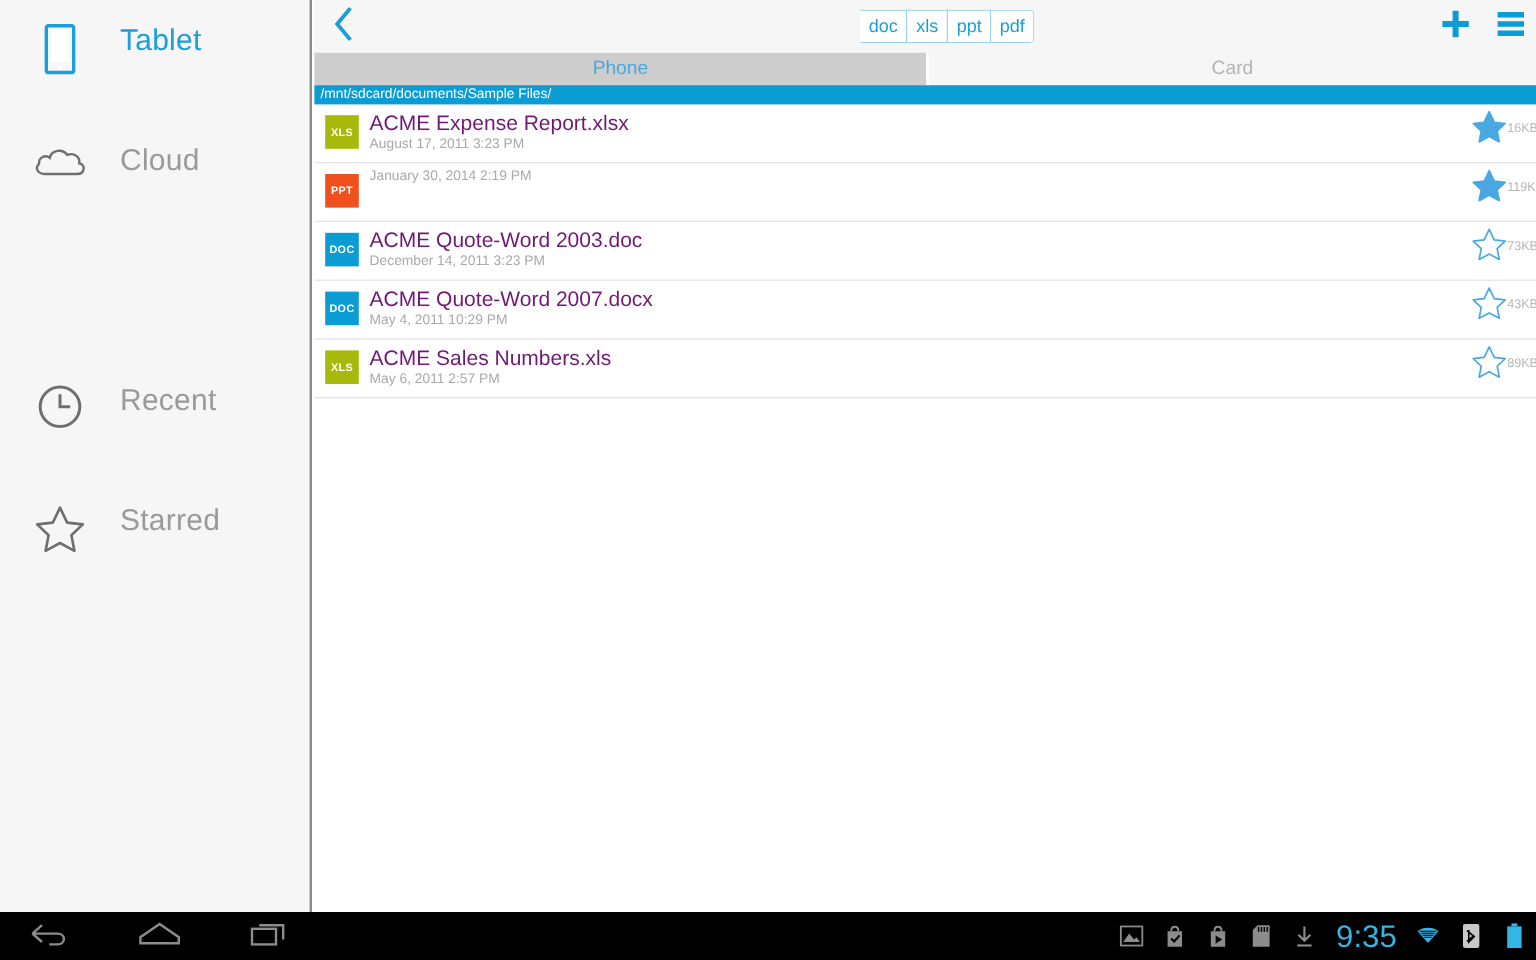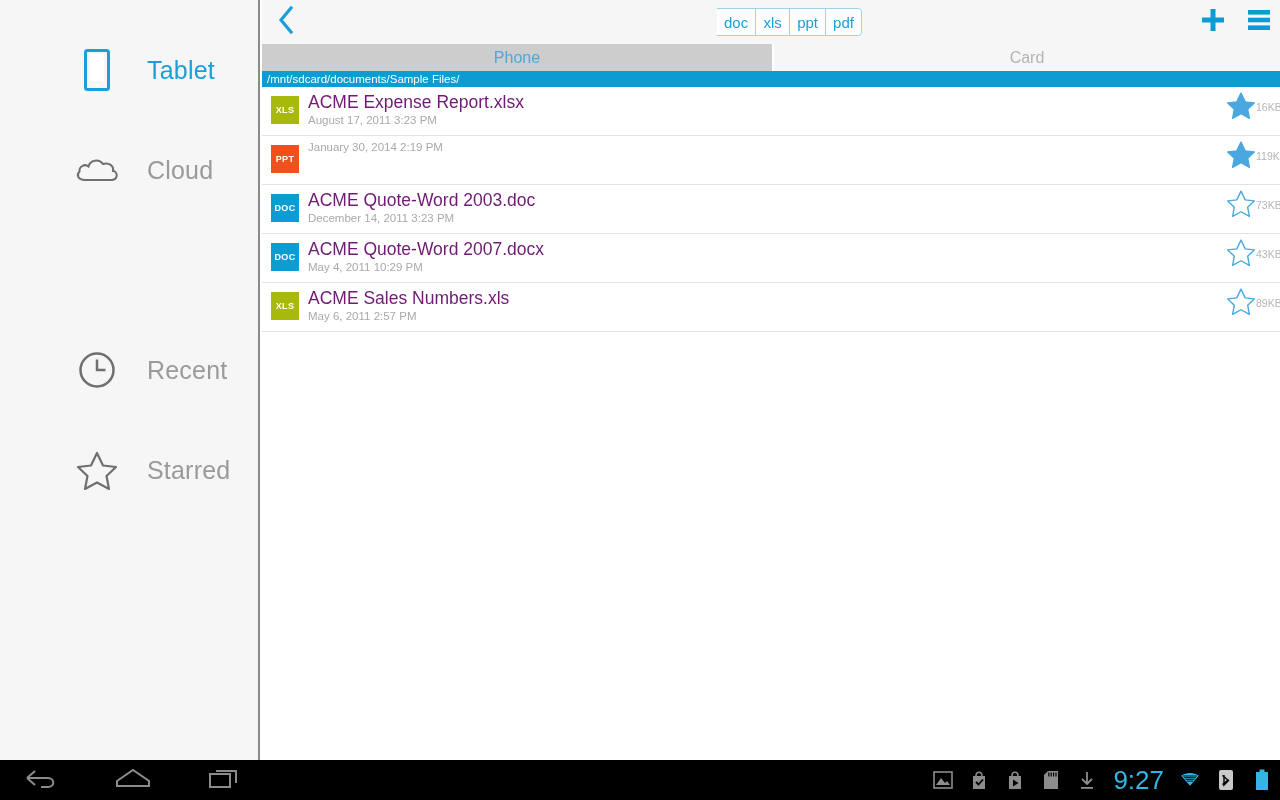--- a/index.html
+++ b/index.html
@@ -12,21 +12,21 @@
   #app { position:relative; width:1280px; height:800px; }
 
   
   .sidebar {
     position:absolute; left:0; top:0; width:260px; height:760px;
     background:#f6f6f6;
     border-right:2px solid #8a8a8a;
   }
   .nav-item {
     position:absolute; left:0; width:258px; height:100px;
-    display:flex; align-items:center;padding-left:47px;
+    display:flex; align-items:flex-start;
   }
   .nav-icon {
     width:100px; flex:0 0 100px;
     display:flex; align-items:center; justify-content:center;
   }
   .nav-label {
     font-size:25px; color:#9a9a9a; letter-spacing:0.2px;
   }
   .nav-item.active .nav-label { color:#1b9fd8; }
 
@@ -338,21 +338,21 @@
           <rect x="10" y="2.5" width="1.2" height="4" fill="#000"></rect>
           <rect x="12.4" y="2.5" width="1.2" height="4" fill="#000"></rect>
         </svg>
       </div>
       <div class="sicon">
         <svg width="18" height="20" viewBox="0 0 18 20">
           <path d="M9 2 L9 13 M4 9 L9 14 L14 9" fill="none" stroke="#8c8c8c" stroke-width="1.8"></path>
           <rect x="3" y="17" width="12" height="1.8" fill="#8c8c8c"></rect>
         </svg>
       </div>
-      <div class="clock">9:27</div>
+      <div class="clock">9:35</div>
       <div class="sicon">
         <svg width="24" height="20" viewBox="0 0 24 20">
           <path d="M12 17 L1.5 5 C7 0.5 17 0.5 22.5 5 Z" fill="#33b5e5"></path>
           <path d="M3.5 5.2 L20.5 5.2 M5 7.2 L19 7.2 M6.6 9.2 L17.4 9.2 M8.3 11.3 L15.7 11.3" stroke="#000" stroke-width="1.1"></path>
         </svg>
       </div>
       <div class="sicon">
         <svg width="14" height="20" viewBox="0 0 14 20">
           <rect x="0" y="0" width="14" height="20" rx="2" fill="#c9c9c9"></rect>
           <path d="M5 5 L5 15 L9.5 10.5 L3.5 5.5 M3.5 14.5 L9.5 9.5" fill="none" stroke="#000" stroke-width="1.4"></path>

